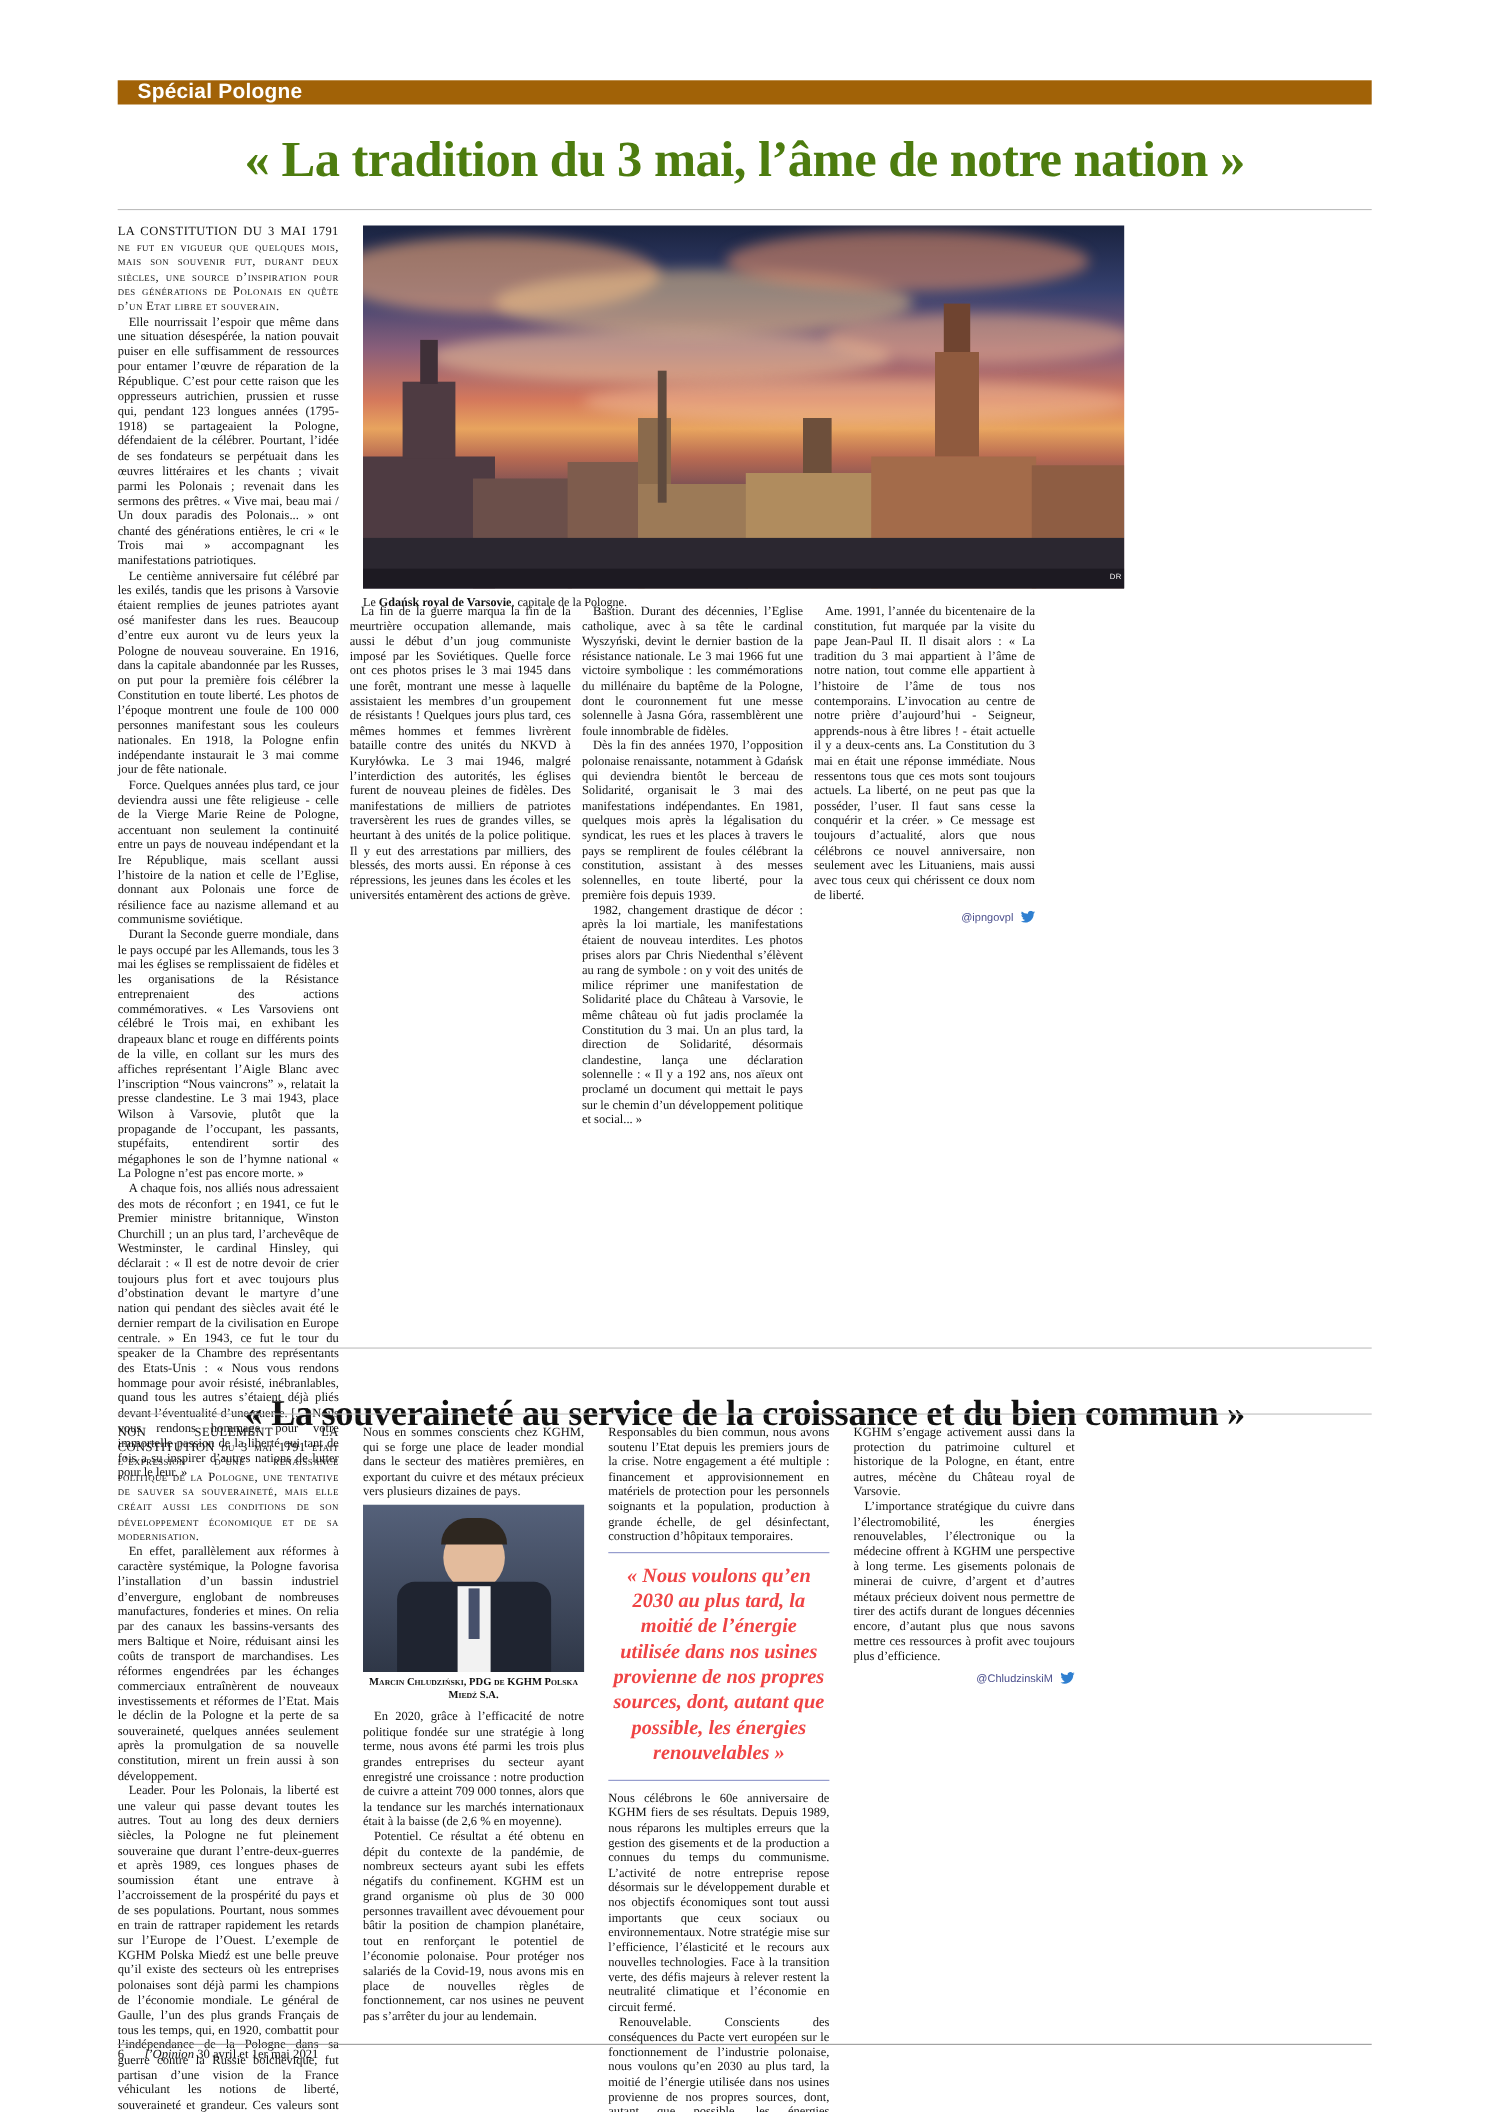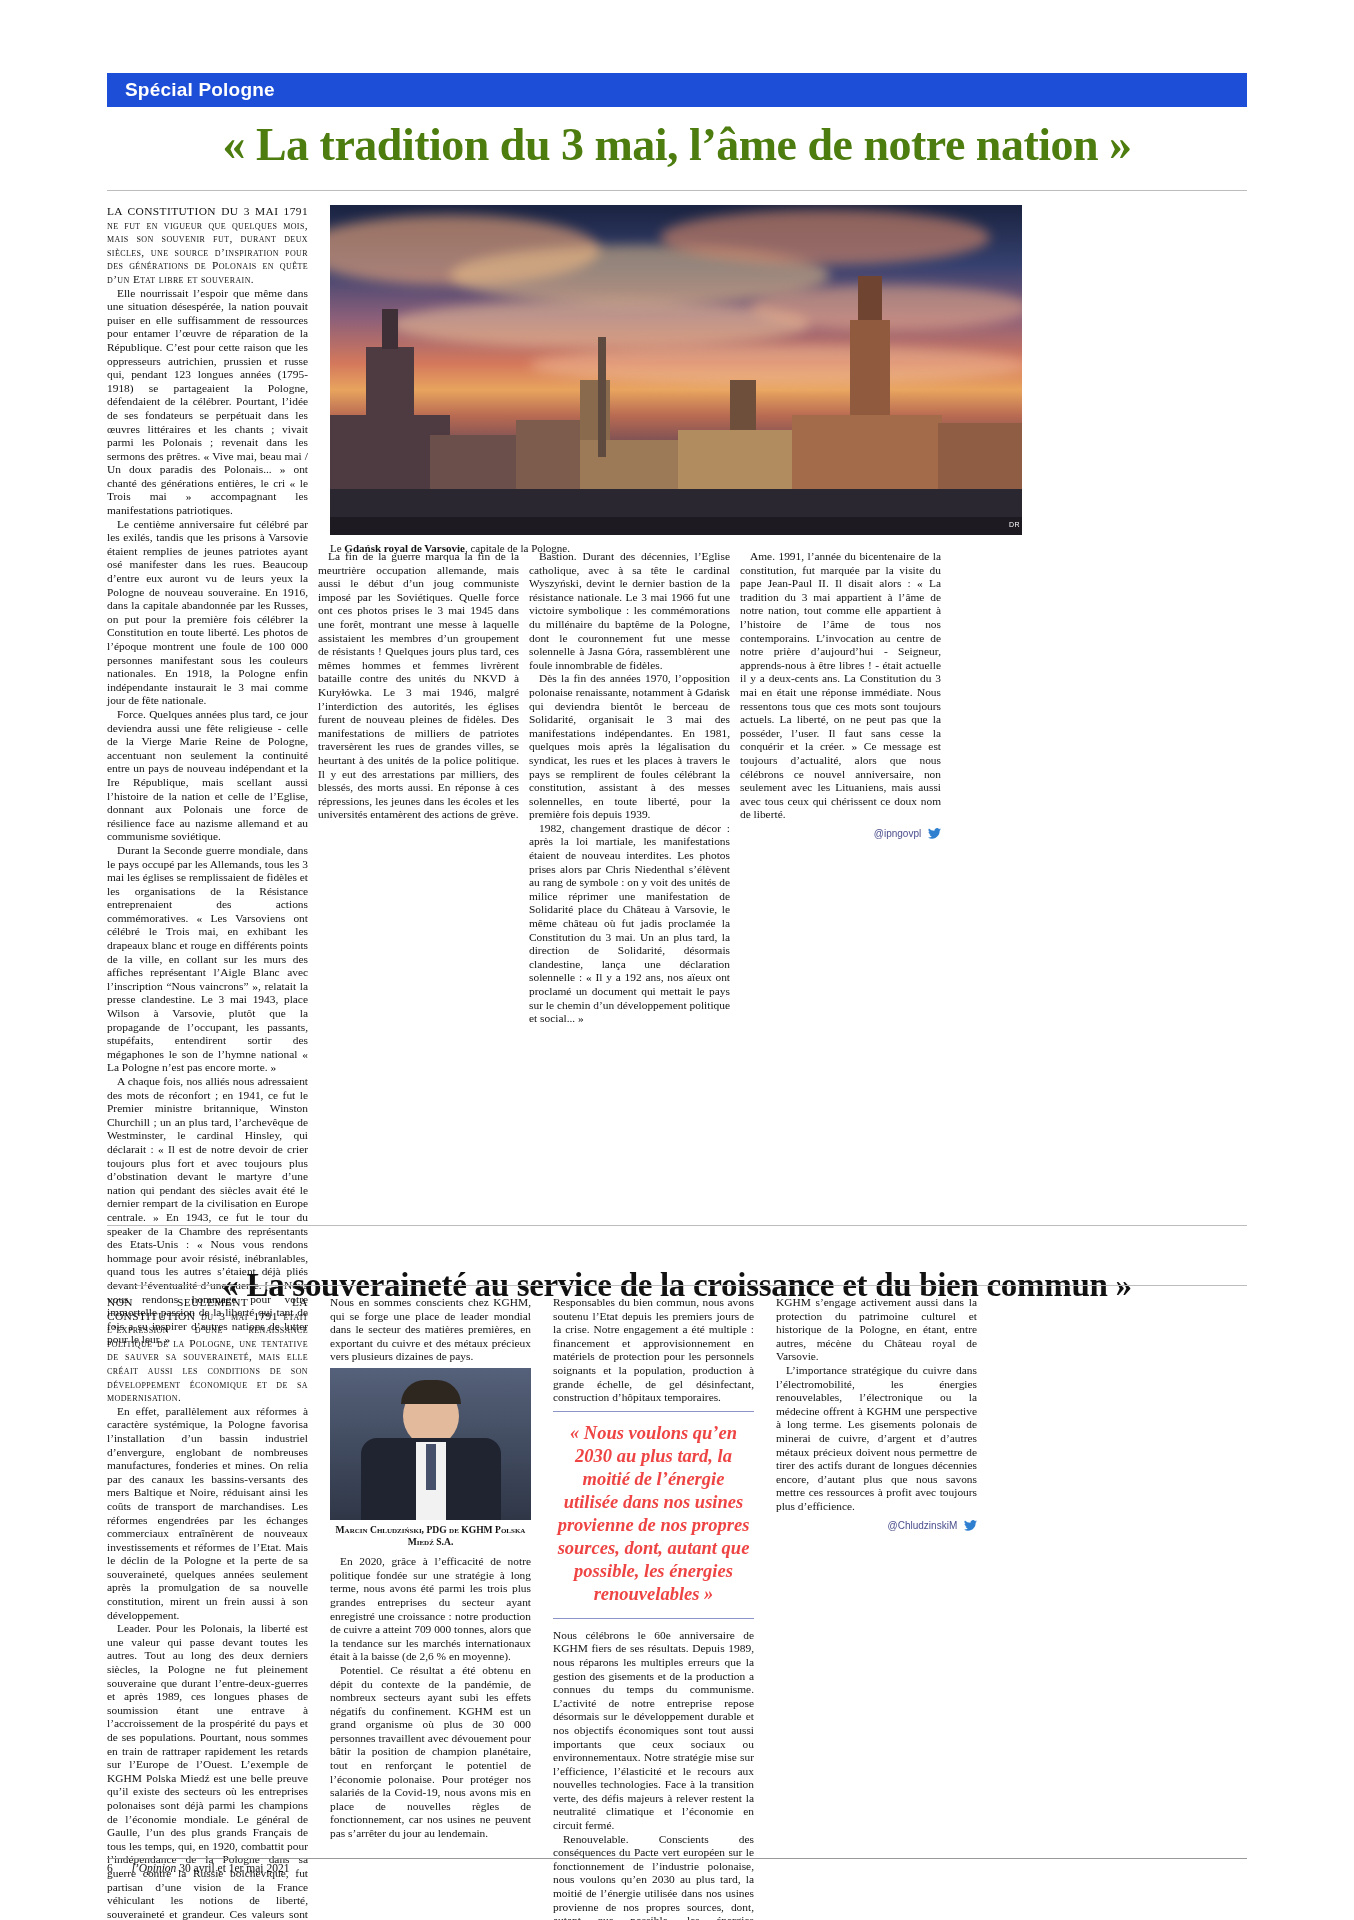--- a/index.html
+++ b/index.html
@@ -20,24 +20,24 @@
     width: 1354px;
     height: 1920px;
     background: #fff;
   }
   
   .section-band {
     position: absolute;
     left: 107px;
     top: 73px;
     width: 1140px;
-    height: 34px;
-    background: #1d4ed8;
+    height: 22px;
+    background: #a16207;
     display: flex;
-    align-items: center;
+    align-items: flex-start;
   }
   .section-band .label {
     color: #ffffff;
     font-family: "Liberation Sans", sans-serif;
     font-weight: bold;
     font-size: 19px;
     letter-spacing: 0.2px;
     padding-left: 18px;
   }
   

